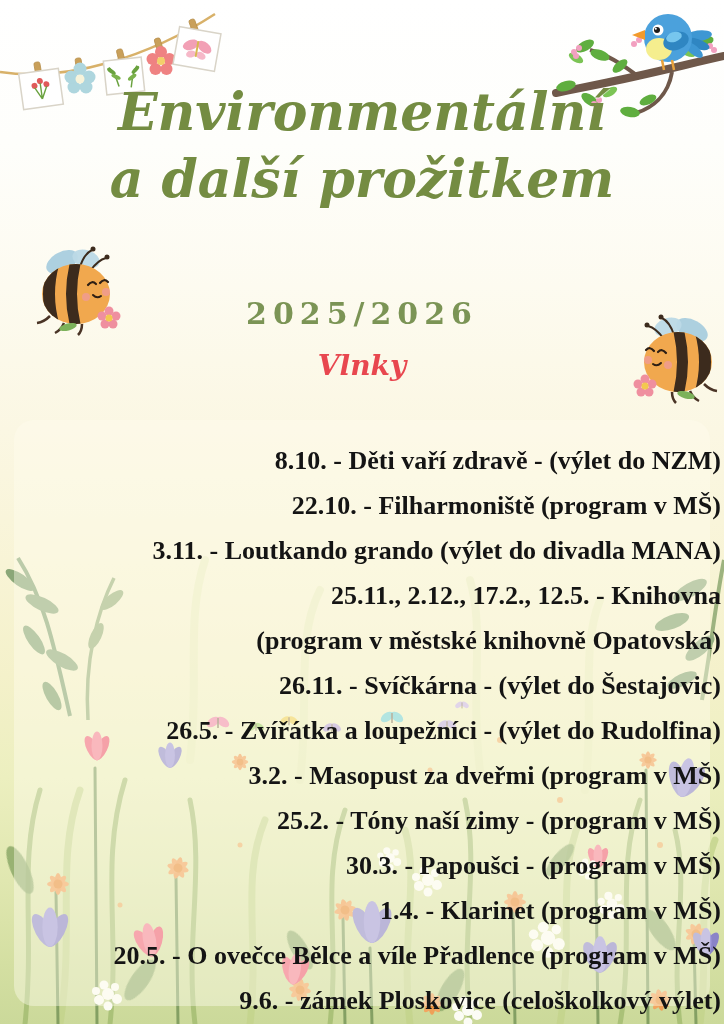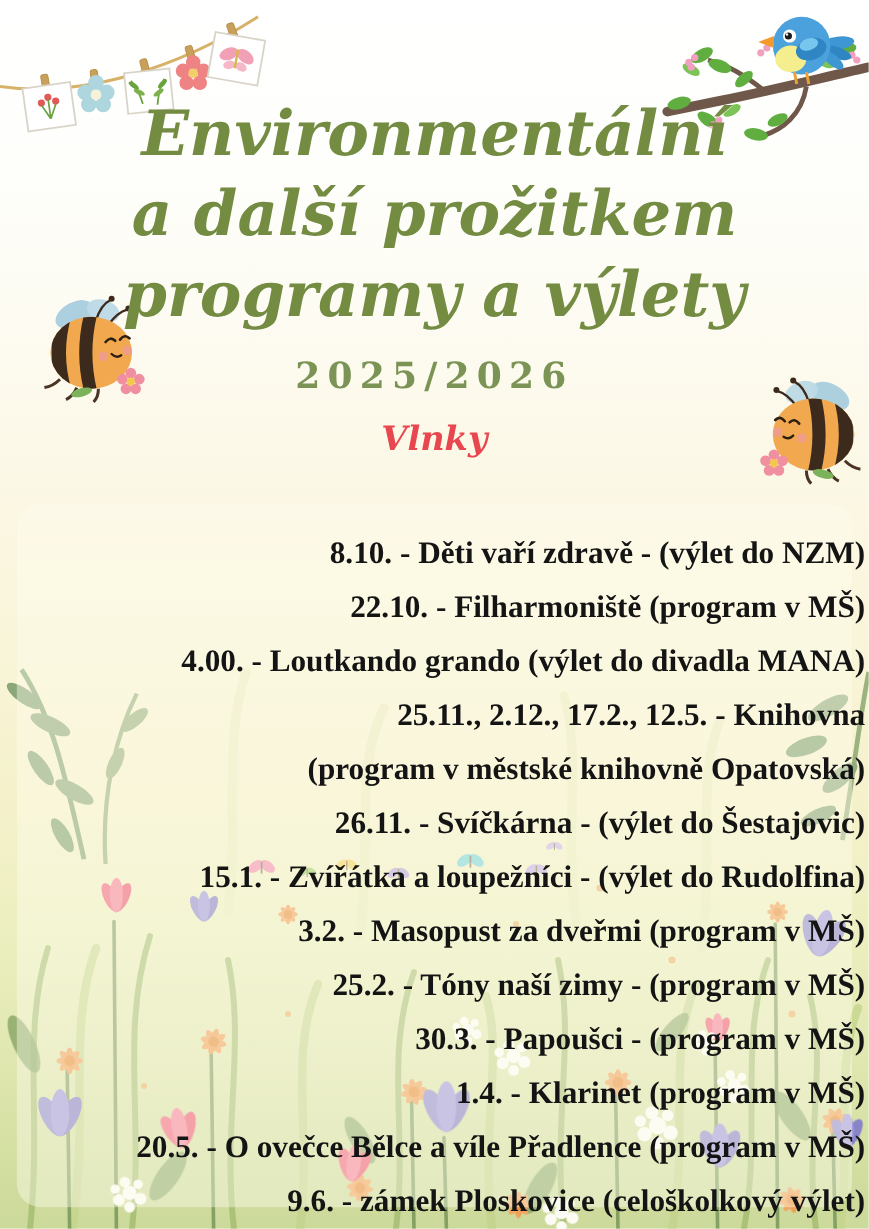--- a/index.html
+++ b/index.html
@@ -326,32 +326,31 @@
     </g>
 
     <use href="#bee" transform="translate(76,294)"></use>
     <use href="#bee" transform="translate(678,362) scale(-1,1)"></use>
   </svg>
 
   <div class="content">
     <div class="title">
       <div>Environmentální</div>
       <div>a další prožitkem</div>
-      <div>programy a výlety</div>
     </div>
     <div class="year">2025/2026</div>
     <div class="group">Vlnky</div>
     <div class="events">
       <p>8.10. - Děti vaří zdravě - (výlet do NZM)</p>
       <p>22.10. - Filharmoniště (program v MŠ)</p>
-      <p>4.00. - Loutkando grando (výlet do divadla MANA)</p>
+      <p>3.11. - Loutkando grando (výlet do divadla MANA)</p>
       <p>25.11., 2.12., 17.2., 12.5. - Knihovna</p>
       <p>(program v městské knihovně Opatovská)</p>
       <p>26.11. - Svíčkárna - (výlet do Šestajovic)</p>
-      <p>15.1. - Zvířátka a loupežníci - (výlet do Rudolfina)</p>
+      <p>26.5. - Zvířátka a loupežníci - (výlet do Rudolfina)</p>
       <p>3.2. - Masopust za dveřmi (program v MŠ)</p>
       <p>25.2. - Tóny naší zimy - (program v MŠ)</p>
       <p>30.3. - Papoušci - (program v MŠ)</p>
       <p>1.4. - Klarinet (program v MŠ)</p>
       <p>20.5. - O ovečce Bělce a víle Přadlence (program v MŠ)</p>
       <p>9.6. - zámek Ploskovice (celoškolkový výlet)</p>
     </div>
   </div>
 </div>
 

